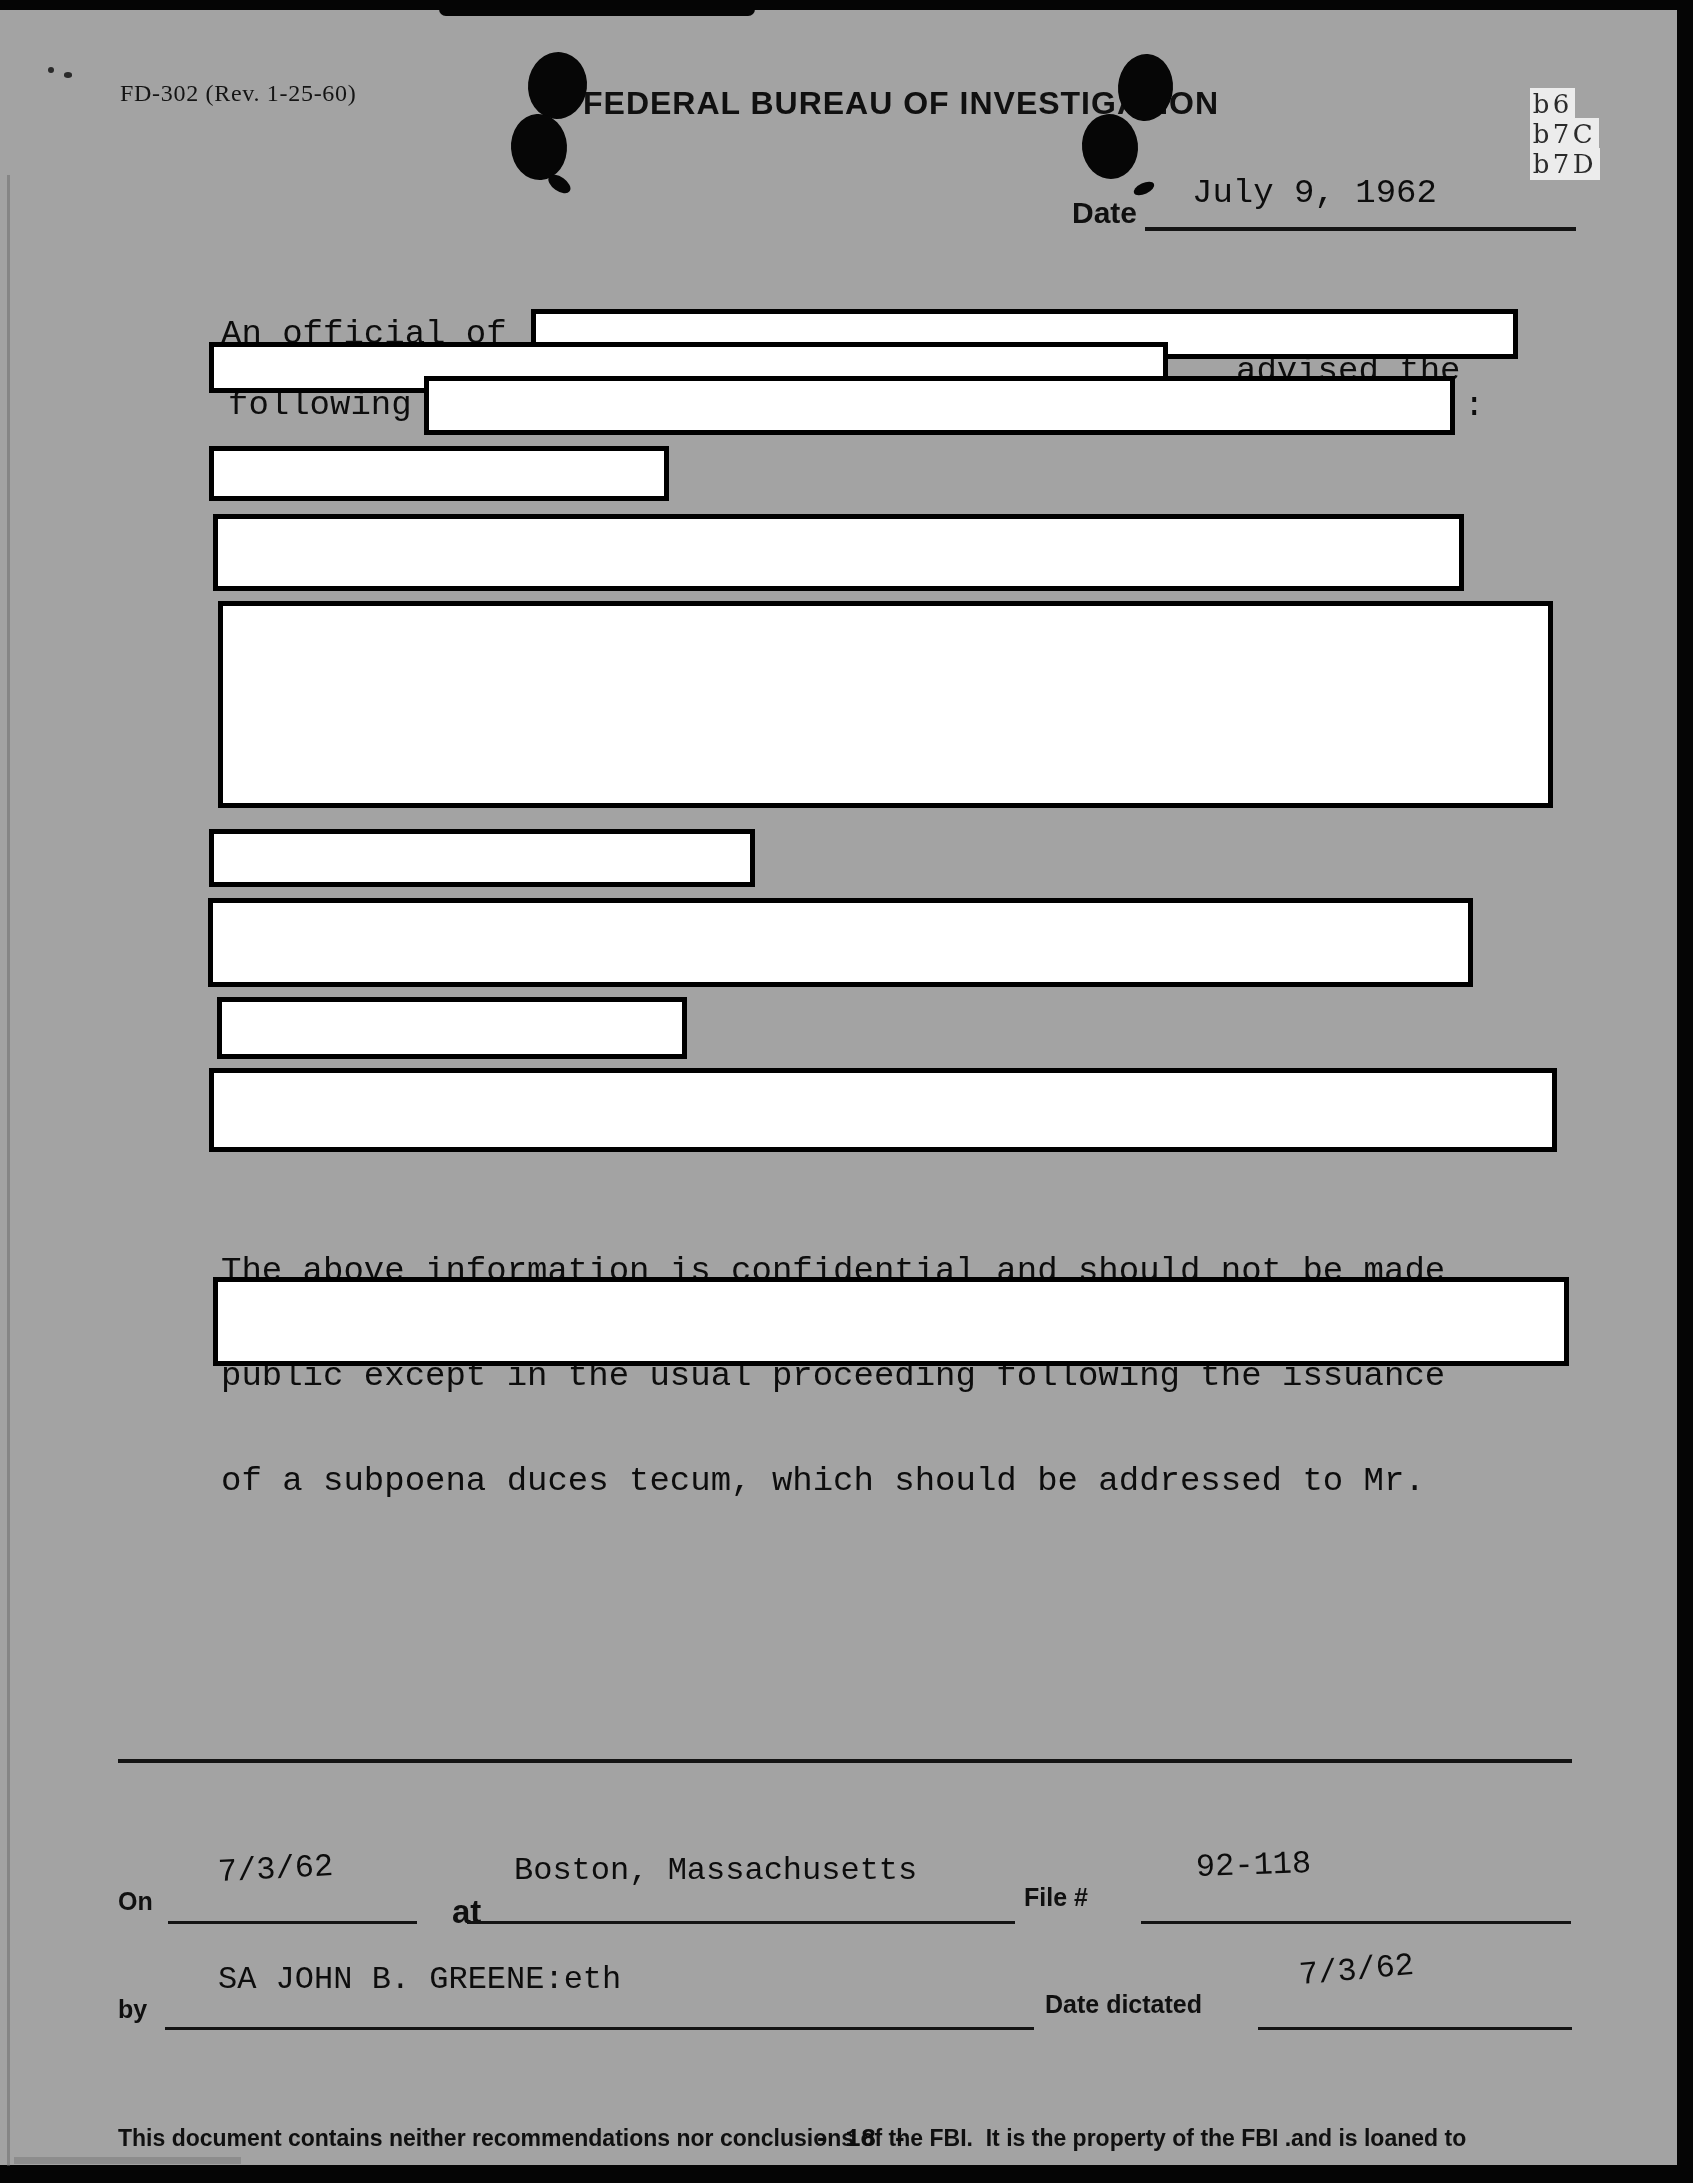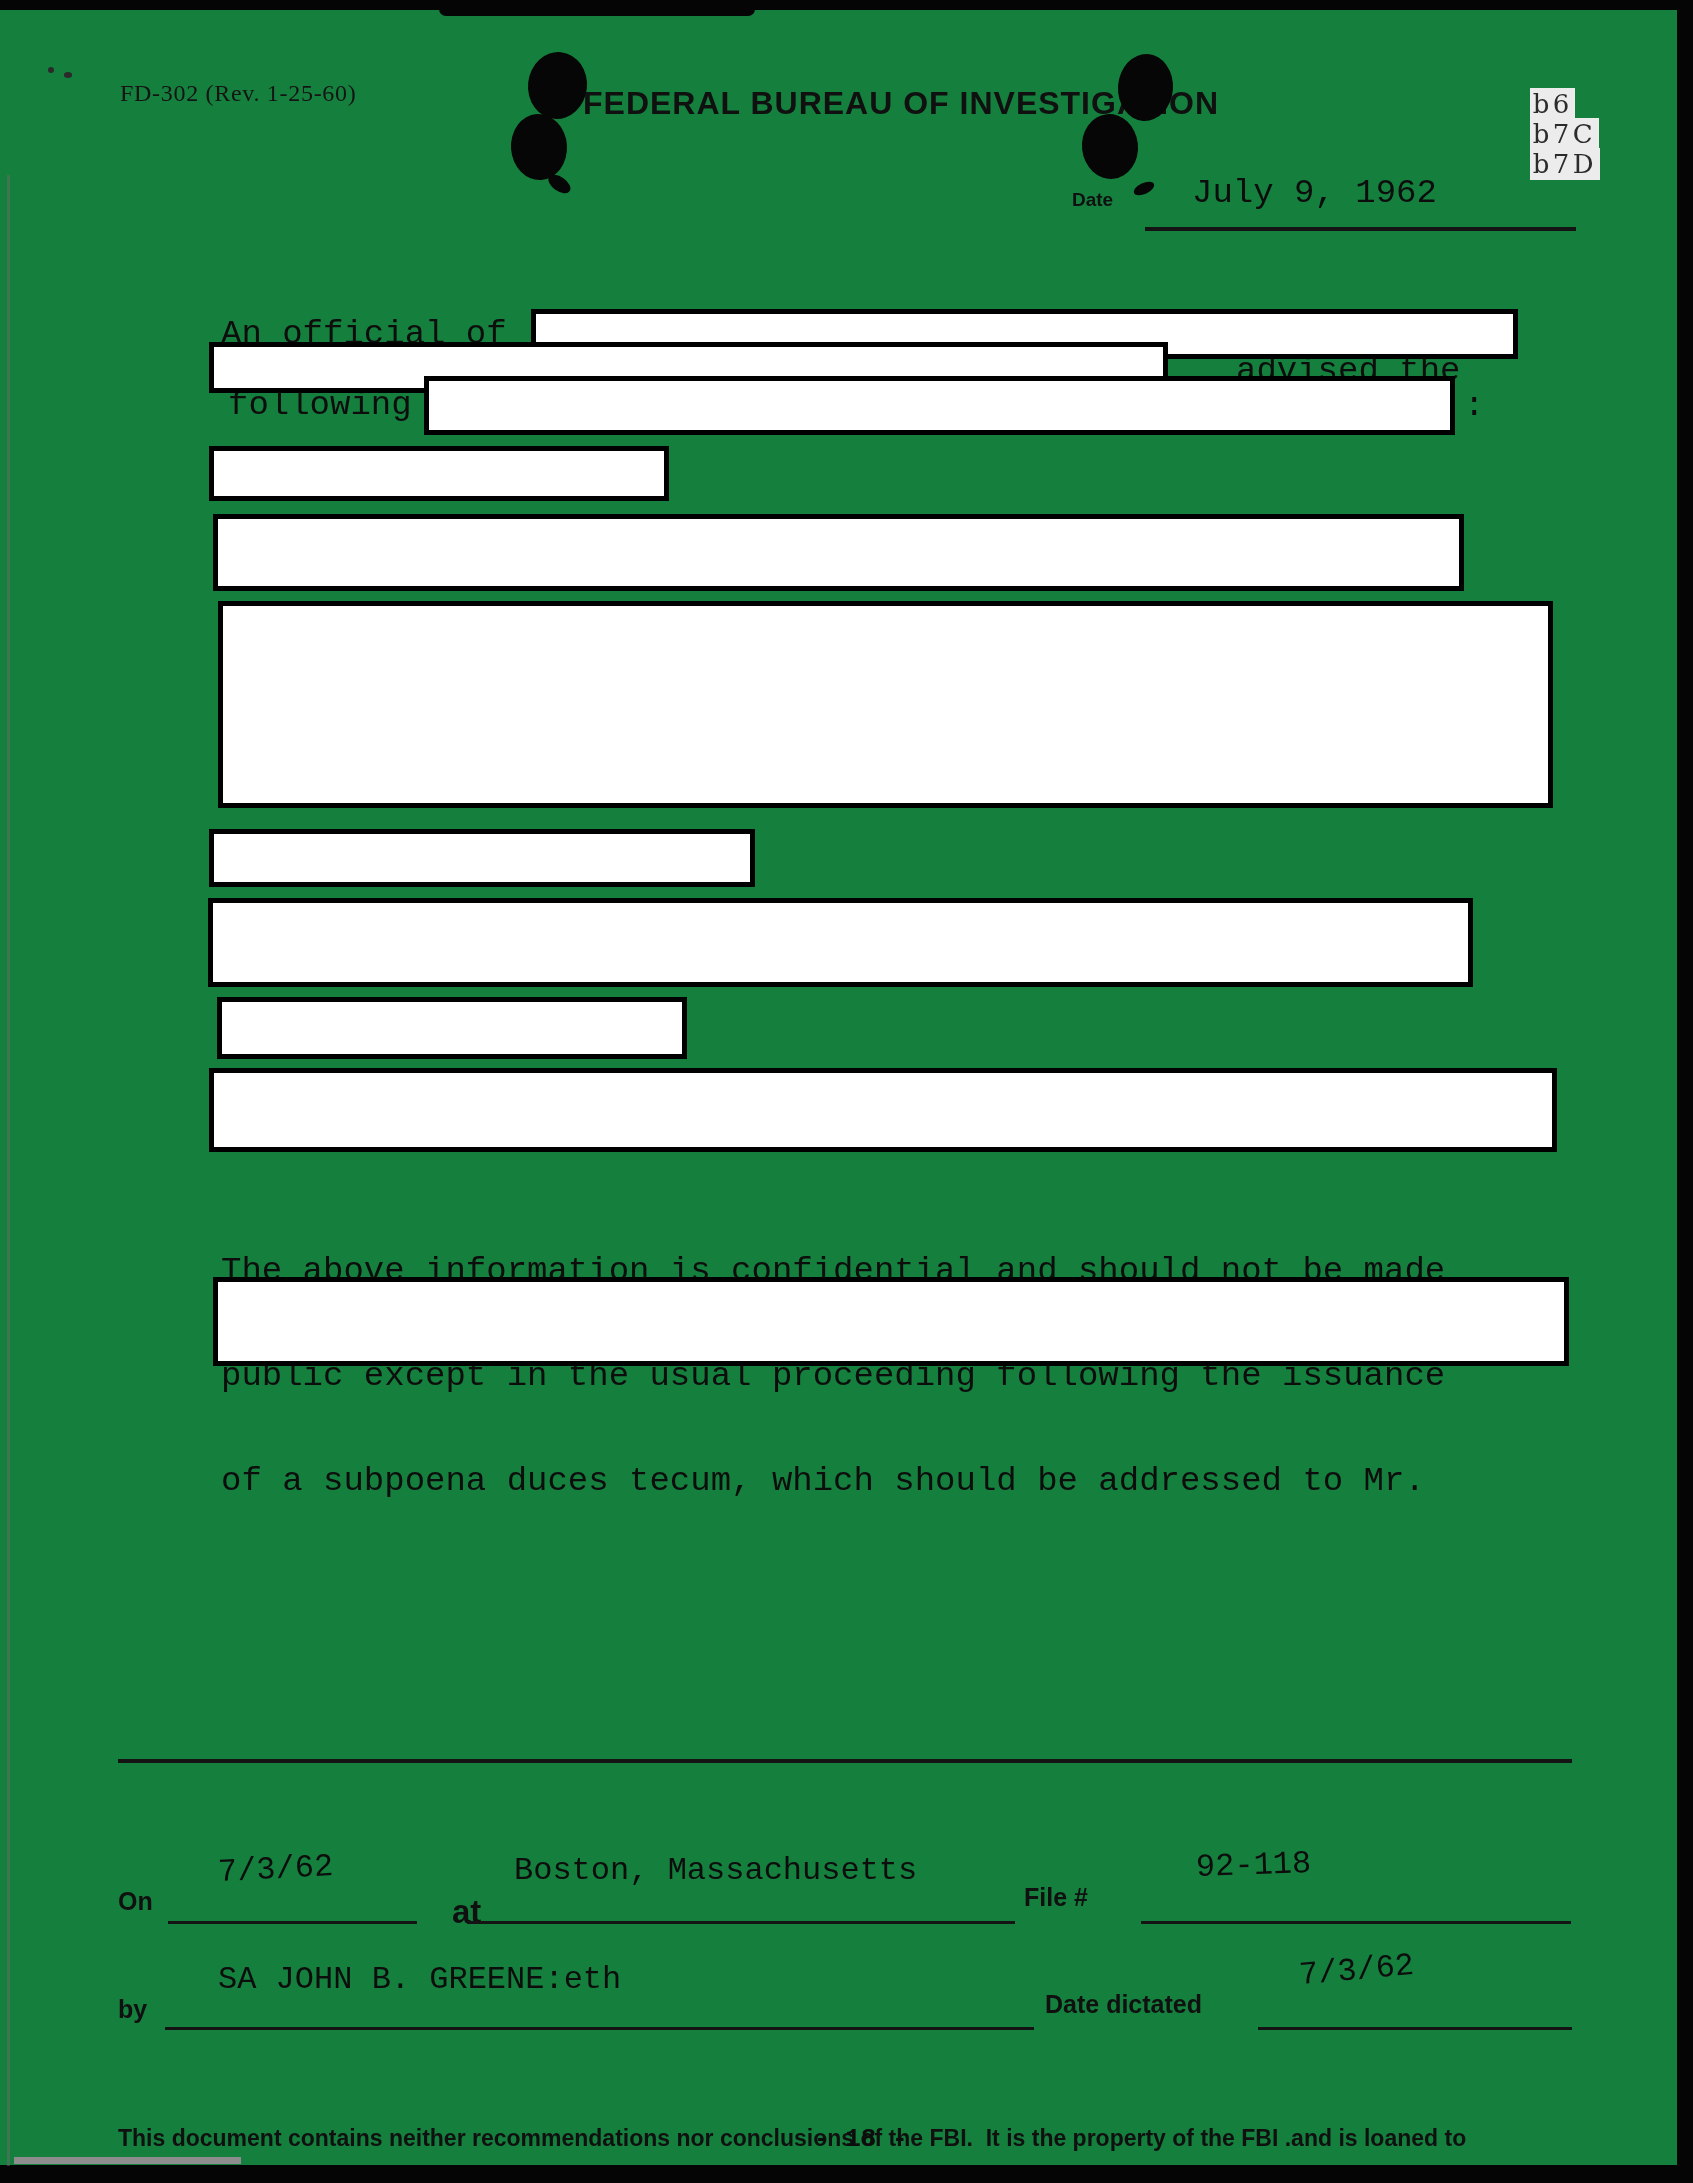--- a/index.html
+++ b/index.html
@@ -1,19 +1,19 @@
 <!DOCTYPE html>
 <html style="font-size:11px"><head>
 <meta charset="utf-8">
 <style>
   html,body{margin:0;padding:0;background:#e8e8e8;}
   .page{
     position:relative;
     width:1694px;height:2183px;
-    background:#15803d;
+    background:#a3a3a3;
     overflow:hidden;
     color:#0d0d0d;
     font-family:"Liberation Mono","DejaVu Sans Mono",monospace;
   }
   .abs{position:absolute;}
   .tw{
     font-family:"Liberation Mono","DejaVu Sans Mono",monospace;
     font-size:34px;line-height:1;white-space:pre;color:#0d0d0d;
     letter-spacing:0px;
   }
@@ -59,21 +59,21 @@
 
   <div class="abs label" style="left:583px;top:87px;font-size:32px;font-weight:700;letter-spacing:1px;">FEDERAL BUREAU OF INVESTIGATION</div>
 
   <div class="abs exemptions" style="left:1530px;top:89px;">
     <div><span class="code">b6</span></div>
     <div><span class="code">b7C</span></div>
     <div><span class="code">b7D</span></div>
   </div>
 
   <div class="abs tw" style="left:1183px;top:176px;margin-left:9px;">July 9, 1962</div>
-  <div class="abs label" style="left:1072px;top:190px;font-size:19px;">Date</div>
+  <div class="abs label" style="left:1072px;top:198px;font-size:30px;">Date</div>
   <div class="rule" style="left:1145px;top:227px;width:431px;height:4.1px;"></div>
 
   <div class="blob" style="left:528px;top:52px;width:59px;height:67px;transform:rotate(6deg);"></div>
   <div class="blob" style="left:511px;top:114px;width:56px;height:66px;transform:rotate(-4deg);"></div>
   <div class="blob" style="left:547px;top:177px;width:25px;height:13.7px;transform:rotate(35deg);"></div>
   <div class="blob" style="left:1118px;top:54px;width:55px;height:67px;transform:rotate(4deg);"></div>
   <div class="blob" style="left:1082px;top:114px;width:56px;height:65px;transform:rotate(-6deg);"></div>
   <div class="blob" style="left:1133px;top:183px;width:22px;height:11px;transform:rotate(-25deg);"></div>
 
   <div class="abs tw" style="left:221px;top:317px;">An official of</div>

